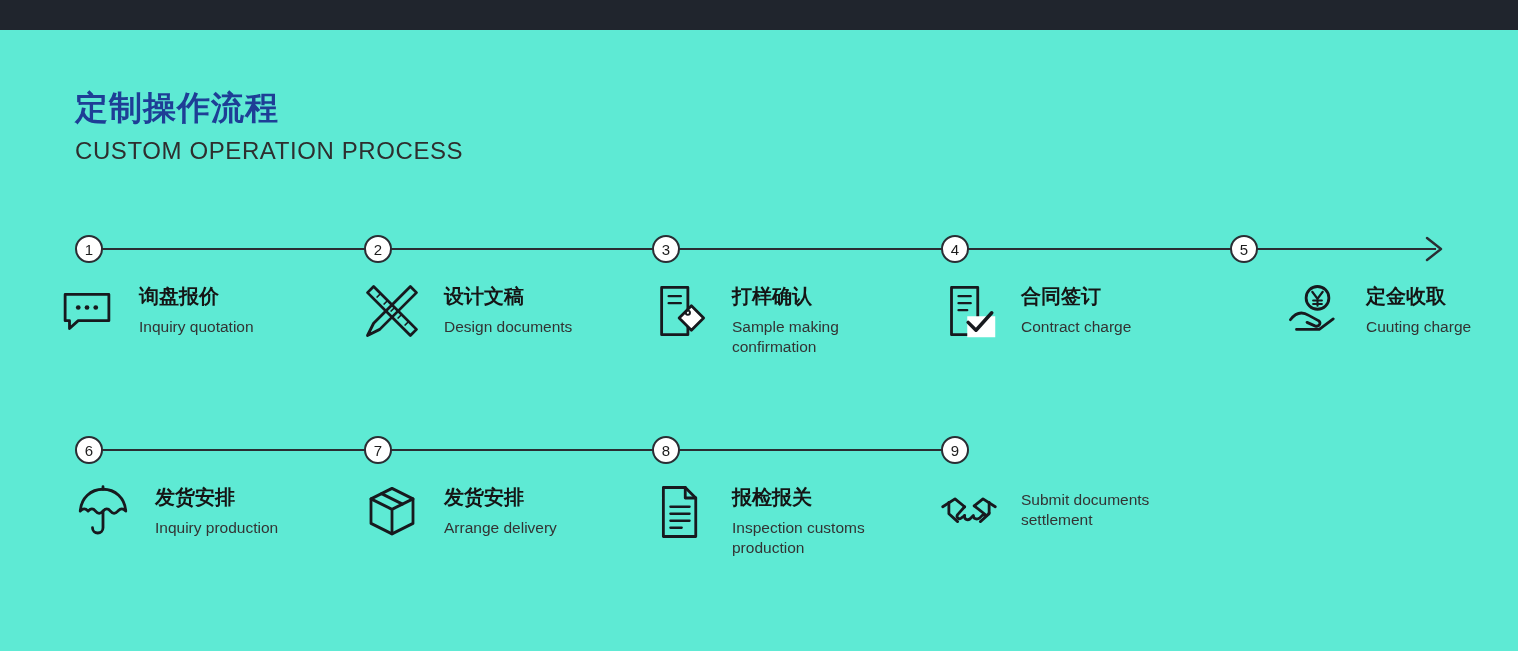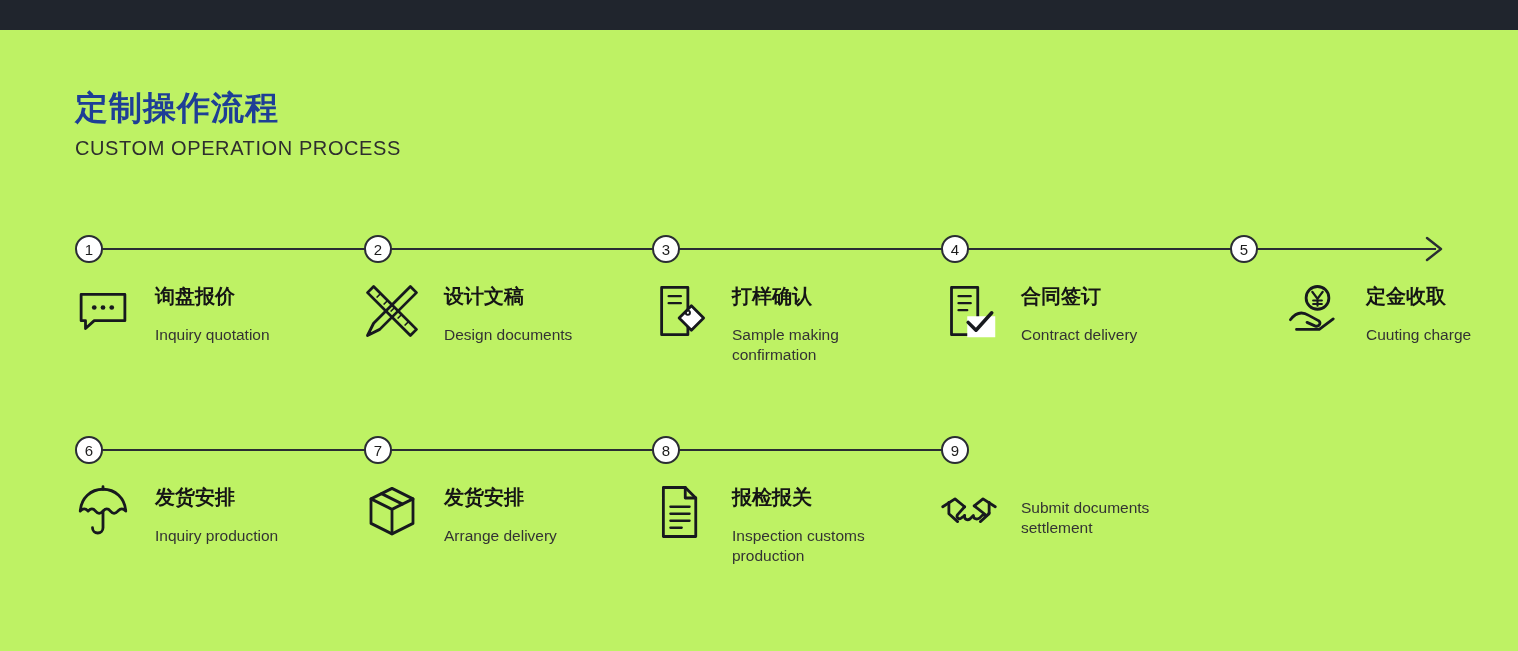--- a/index.html
+++ b/index.html
@@ -1,25 +1,25 @@
 <!DOCTYPE html>
 <html style="--top-bar-color: #20252d; --title-color: #1e3e96; --line-color: #2a2d33; --icon-color: #17191e;"><head>
 <meta charset="utf-8">
 <style>
   * { margin:0; padding:0; box-sizing:border-box; }
   html,body { background:#fff; }
   body { font-family:"Liberation Sans", sans-serif; }
-  .canvas { position:relative; width:1518px; height:651px; background:#bef264; overflow:hidden; }
+  .canvas { position:relative; width:1518px; height:651px; background:#5eead4; overflow:hidden; }
 
   .top-bar { position:absolute; left:0; top:0; width:100%; height:30px;
              background:var(--top-bar-color,#20252d); }
 
   .title { position:absolute; left:75px; top:86px; font-size:33px; font-weight:bold;
            color:var(--title-color,#1e3e96); letter-spacing:1px; }
-  .subtitle { position:absolute; left:75px; top:137px; font-size:20px; color:#2e2e2e;
+  .subtitle { position:absolute; left:75px; top:137px; font-size:24px; color:#2e2e2e;
               letter-spacing:.6px; }
 
   .timeline { position:absolute; left:0; width:100%; height:28px; }
   .timeline-1 { top:235px; }
   .timeline-2 { top:436px; }
   .tl-line { position:absolute; top:13px; height:2px; background:var(--line-color,#2a2d33); }
   .tl-circle { position:absolute; top:0; width:28px; height:28px; border:2px solid var(--line-color,#2a2d33);
                border-radius:50%; background:#fff; display:flex; align-items:center; justify-content:center;
                font-size:15px; color:#1d1d1d; }
   .tl-arrow { position:absolute; top:0; width:22px; height:28px; color:var(--line-color,#2a2d33); }
@@ -28,21 +28,21 @@
 
   .steps { position:absolute; left:0; width:100%; }
   .steps-1 { top:282px; }
   .steps-2 { top:483px; }
   .step { position:absolute; width:280px; }
   .step-icon { position:absolute; left:0; top:1px; width:56px; height:56px; color:var(--icon-color,#17191e); }
   .step-icon svg { width:100%; height:100%; fill:none; stroke:currentColor; stroke-width:3.2;
                    stroke-linecap:round; stroke-linejoin:round; }
   .step-text { margin-left:80px; width:172px; }
   .step-zh { font-size:20px; font-weight:bold; color:#151515; margin-top:1px; }
-  .step-en { font-size:15.5px; color:#333; line-height:1.32; margin-top:15px; }
+  .step-en { font-size:15.5px; color:#333; line-height:1.32; margin-top:7px; }
 </style>
 </head>
 <body>
 
 <div class="canvas">
 
   <div class="top-bar"></div>
 
   <h1 class="title">定制操作流程</h1>
   <div class="subtitle">CUSTOM OPERATION PROCESS</div>
@@ -56,21 +56,21 @@
     </span>
     <div class="tl-circle" style="left:75px">1</div>
     <div class="tl-circle" style="left:364px">2</div>
     <div class="tl-circle" style="left:652px">3</div>
     <div class="tl-circle" style="left:941px">4</div>
     <div class="tl-circle" style="left:1230px">5</div>
   </div>
 
   <div class="steps steps-1">
 
-    <div class="step" style="left:75px">
+    <div class="step" style="left:59px">
       <span class="step-icon">
         <svg viewBox="0 0 64 64">
           <path d="M7 13h50v30H22l-10 9v-9H7z"></path>
           <g fill="currentColor" stroke="none">
             <circle cx="22" cy="28" r="2.7"></circle>
               <circle cx="32" cy="28" r="2.7"></circle>
               <circle cx="42" cy="28" r="2.7"></circle>
           </g>
         </svg>
       </span>
@@ -113,21 +113,21 @@
       <span class="step-icon">
         <svg viewBox="0 0 64 64">
           <path d="M12 5h30v54H12z"></path>
           <path stroke-width="2.6" d="M20 15h14M20 23h14M20 31h10"></path>
           <path fill="#fff" stroke="none" d="M30 38h32v24H30z"></path>
           <path stroke-width="4" d="M31 45l9 9 18-20"></path>
         </svg>
       </span>
       <div class="step-text">
         <div class="step-zh">合同签订</div>
-        <div class="step-en">Contract delivery</div>
+        <div class="step-en">Contract charge</div>
       </div>
     </div>
 
     <div class="step" style="left:1286px">
       <span class="step-icon">
         <svg viewBox="0 0 64 64">
           <circle cx="36" cy="17" r="13"></circle>
           <path stroke-width="2.4" d="M30 10l6 8 6-8M36 18v8M31 20h10M31 24h10"></path>
           <path d="M5 42c6-8 13-10 21-5l11 6c4 2 1 8-4 6l-9-4"></path>
           <path d="M12 53h26l16-12"></path>

